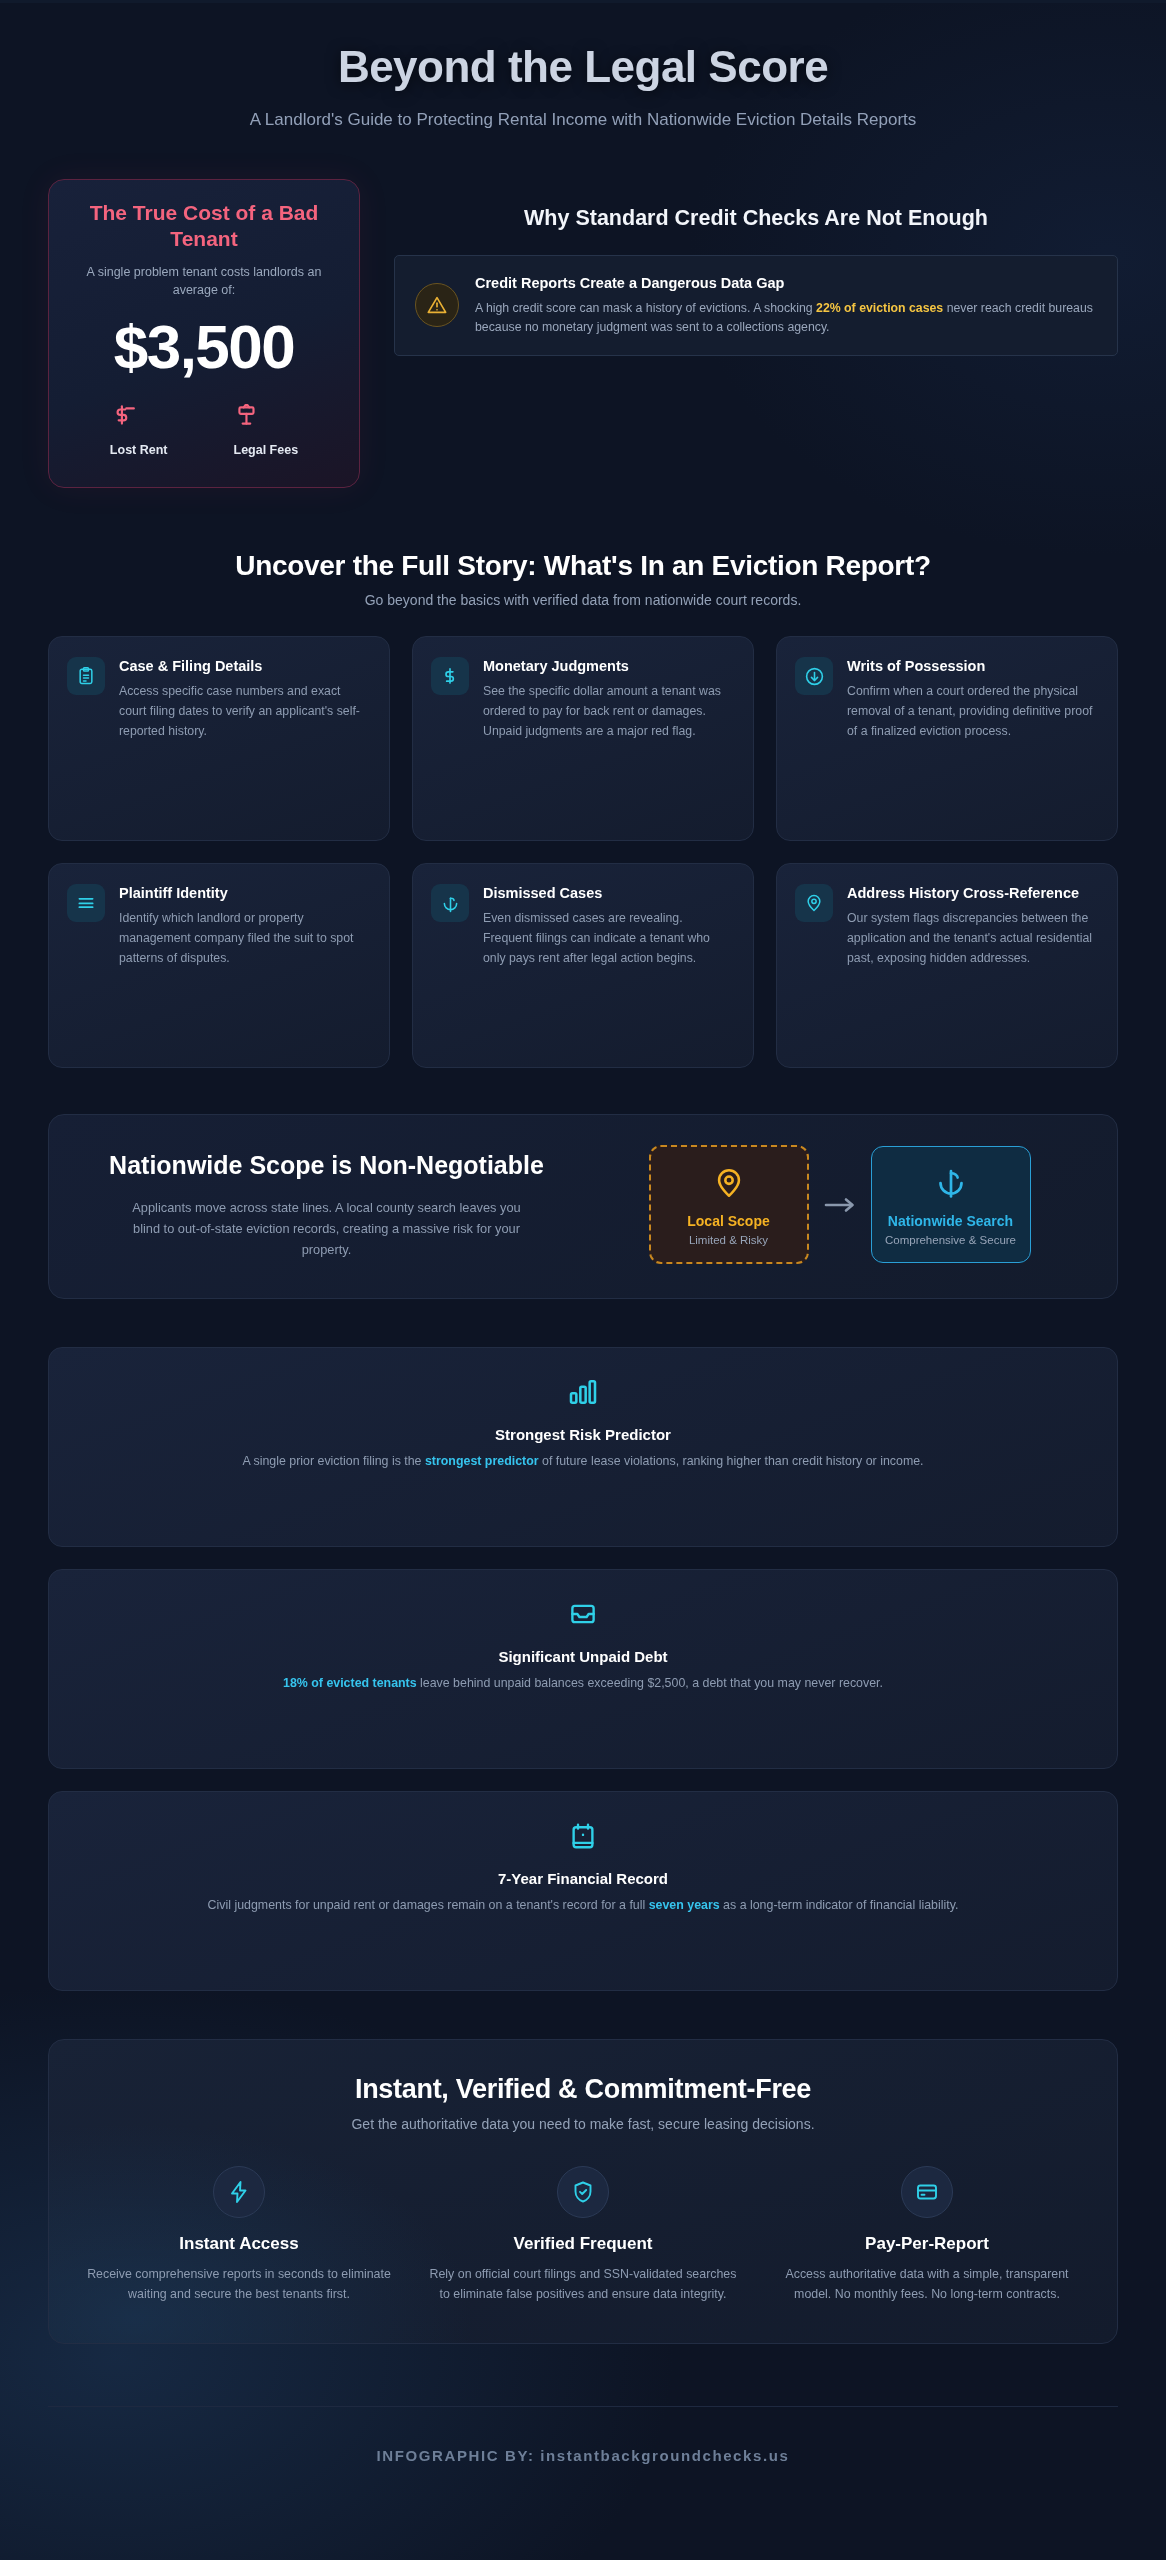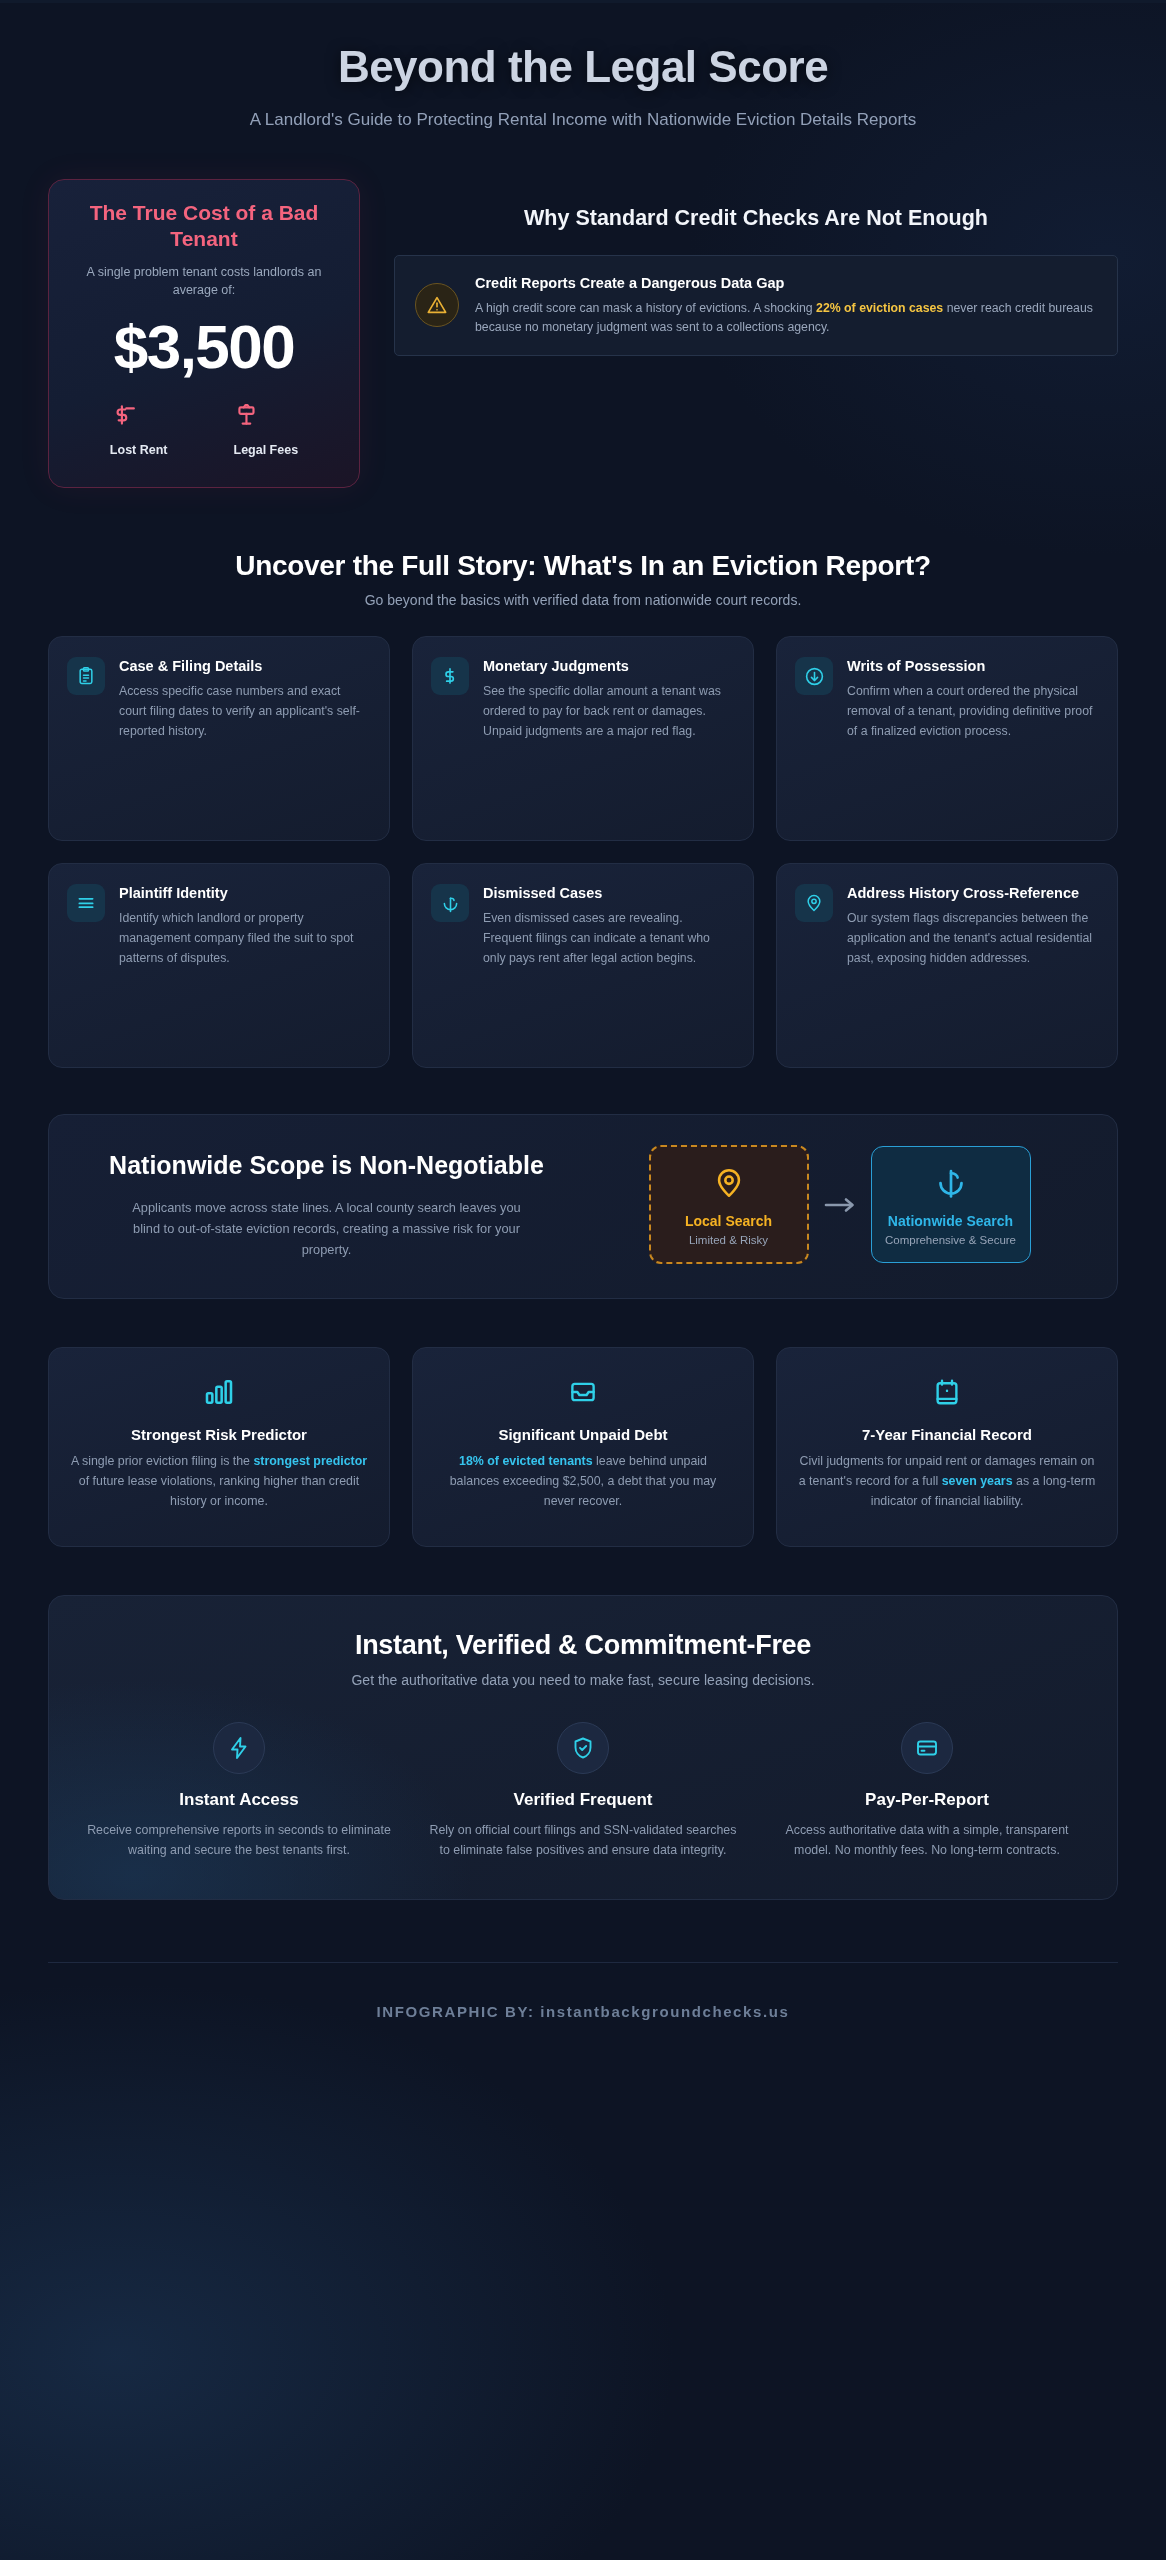--- a/index.html
+++ b/index.html
@@ -242,21 +242,21 @@
     display:block;
     margin-top: 5px;
     font-size: 11.5px;
     color: #97a4b8;
   }
   .arrow { color: #8a98ad; flex: 0 0 auto; }
 
   
   .stat-grid {
     display: grid;
-    grid-template-columns: repeat(3, 1fr);
+    grid-template-columns: repeat(1, 1fr);
     gap: 22px;
     margin-top: 48px;
   }
   .stat-card {
     background: linear-gradient(160deg, #19233a 0%, #141c2e 100%);
     border: 1px solid #222d44;
     border-radius: 14px;
     padding: 24px 20px 26px;
     text-align: center;
     min-height: 200px;
@@ -496,21 +496,21 @@
       <p>Applicants move across state lines. A local county search leaves you blind to out-of-state eviction records, creating a massive risk for your property.</p>
     </div>
     <div class="scope-right">
       <div class="scope-box local">
         <div class="bx-ico">
           <svg width="34" height="34" viewBox="0 0 24 24" fill="none" stroke="#f5b223" stroke-width="1.8" stroke-linecap="round" stroke-linejoin="round">
             <path d="M12 21s7-6.2 7-11a7 7 0 1 0-14 0c0 4.8 7 11 7 11z"></path>
             <circle cx="12" cy="10" r="2.6"></circle>
           </svg>
         </div>
-        <span class="bx-title">Local Search</span>
+        <span class="bx-title">Local Scope</span>
         <span class="bx-sub">Limited &amp; Risky</span>
       </div>
       <div class="arrow">
         <svg width="34" height="20" viewBox="0 0 34 20" fill="none" stroke="#8a98ad" stroke-width="2.6" stroke-linecap="round" stroke-linejoin="round">
           <path d="M3 10h26"></path>
           <path d="M23 4.5L29.5 10 23 15.5"></path>
         </svg>
       </div>
       <div class="scope-box nation">
         <div class="bx-ico">

